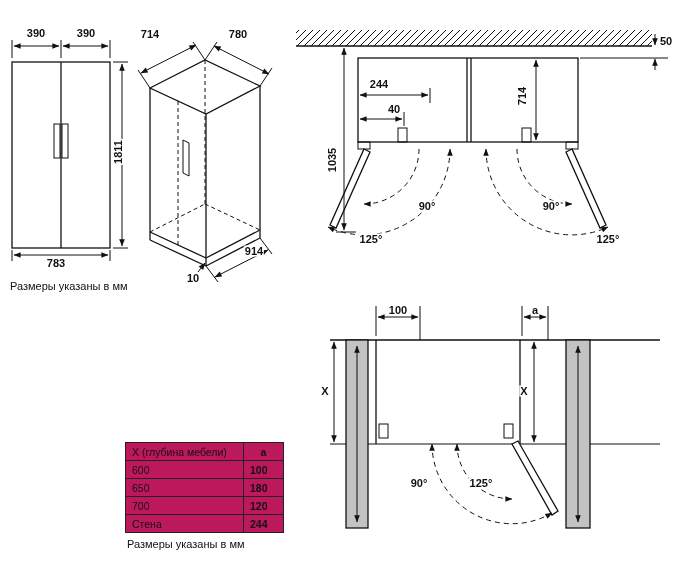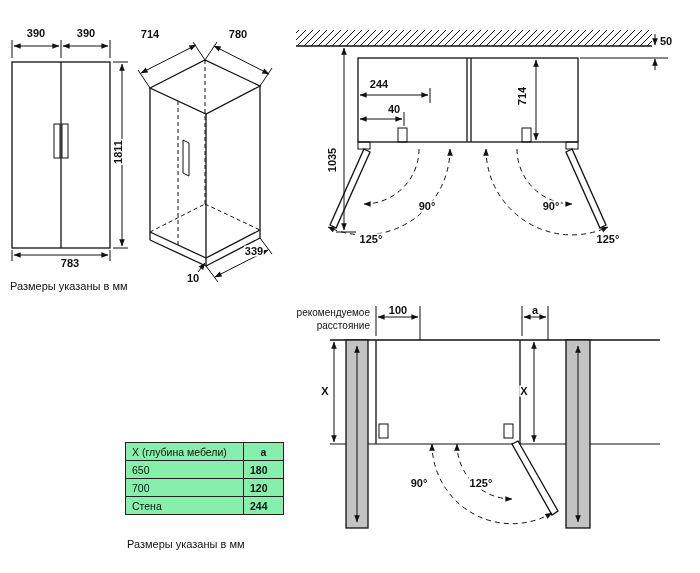--- a/index.html
+++ b/index.html
@@ -12,21 +12,21 @@
     font-size:11px; font-weight:bold; color:#111;
     background:#fff; padding:0 1px; white-space:nowrap; line-height:1;
   }
   .dim.rot { transform:translate(-50%,-50%) rotate(-90deg); }
   .note { position:absolute; font-size:11px; font-weight:normal; white-space:nowrap; }
   .rec-label {
     position:absolute; font-size:10px; line-height:13px; text-align:right;
     color:#111; white-space:nowrap;
   }
   .rec-label span { display:block; }
-  table.spec { position:absolute; border-collapse:collapse; font-size:10.5px; color:#111; background:#86efac; }
+  table.spec { position:absolute; border-collapse:collapse; font-size:10.5px; color:#111; background:#be185d; }
   table.spec th, table.spec td { border:1px solid #222; padding:1px 6px; height:18px; }
   table.spec th.c1 { font-weight:normal; text-align:left; width:118px; }
   table.spec th.c2 { font-weight:bold; text-align:center; width:40px; }
   table.spec td.c1 { text-align:left; }
   table.spec td.c2 { font-weight:bold; text-align:left; }
 </style>
 </head>
 <body>
 
 <div class="canvas">
@@ -149,58 +149,58 @@
         <line x1="524" y1="317" x2="546" y2="317" marker-start="url(#arr)" marker-end="url(#arr)"></line>
         <line x1="334" y1="342" x2="334" y2="442" marker-start="url(#arr)" marker-end="url(#arr)"></line>
         <line x1="534" y1="342" x2="534" y2="442" marker-start="url(#arr)" marker-end="url(#arr)"></line>
       </g>
     </g>
   </svg>
 
   <span class="dim" style="left:36px;top:33px">390</span>
   <span class="dim" style="left:86px;top:33px">390</span>
   <span class="dim rot" style="left:118px;top:152px">1811</span>
-  <span class="dim" style="left:70px;top:263px">783</span>
+  <span class="dim" style="left:56px;top:263px">783</span>
   <span class="note" style="left:10px;top:280px">Размеры указаны в мм</span>
 
   <span class="dim" style="left:150px;top:34px">714</span>
   <span class="dim" style="left:238px;top:34px">780</span>
-  <span class="dim" style="left:254px;top:251px">339</span>
+  <span class="dim" style="left:254px;top:251px">914</span>
   <span class="dim" style="left:193px;top:278px">10</span>
 
   <span class="dim" style="left:666px;top:41px">50</span>
   <span class="dim" style="left:379px;top:84px">244</span>
   <span class="dim" style="left:394px;top:109px">40</span>
   <span class="dim rot" style="left:522px;top:96px">714</span>
   <span class="dim rot" style="left:332px;top:160px">1035</span>
   <span class="dim" style="left:427px;top:206px">90°</span>
   <span class="dim" style="left:551px;top:206px">90°</span>
   <span class="dim" style="left:371px;top:239px">125°</span>
   <span class="dim" style="left:608px;top:239px">125°</span>
 
-  <div class="rec-label" style="left:280px;top:306px;width:90px">
-    <span>рекомендуемое</span>
-    <span>расстояние</span>
-  </div>
   <span class="dim" style="left:398px;top:310px">100</span>
   <span class="dim" style="left:535px;top:310px">a</span>
   <span class="dim" style="left:325px;top:391px">X</span>
   <span class="dim" style="left:524px;top:391px">X</span>
   <span class="dim" style="left:419px;top:483px">90°</span>
   <span class="dim" style="left:481px;top:483px">125°</span>
 
   <table class="spec" style="left:125px;top:442px">
     <thead>
       <tr>
         <th class="c1">X (глубина мебели)</th>
         <th class="c2">a</th>
       </tr>
     </thead>
     <tbody>
       <tr>
+        <td class="c1">600</td>
+        <td class="c2">100</td>
+      </tr>
+      <tr>
         <td class="c1">650</td>
         <td class="c2">180</td>
       </tr>
       <tr>
         <td class="c1">700</td>
         <td class="c2">120</td>
       </tr>
       <tr>
         <td class="c1">Стена</td>
         <td class="c2">244</td>

